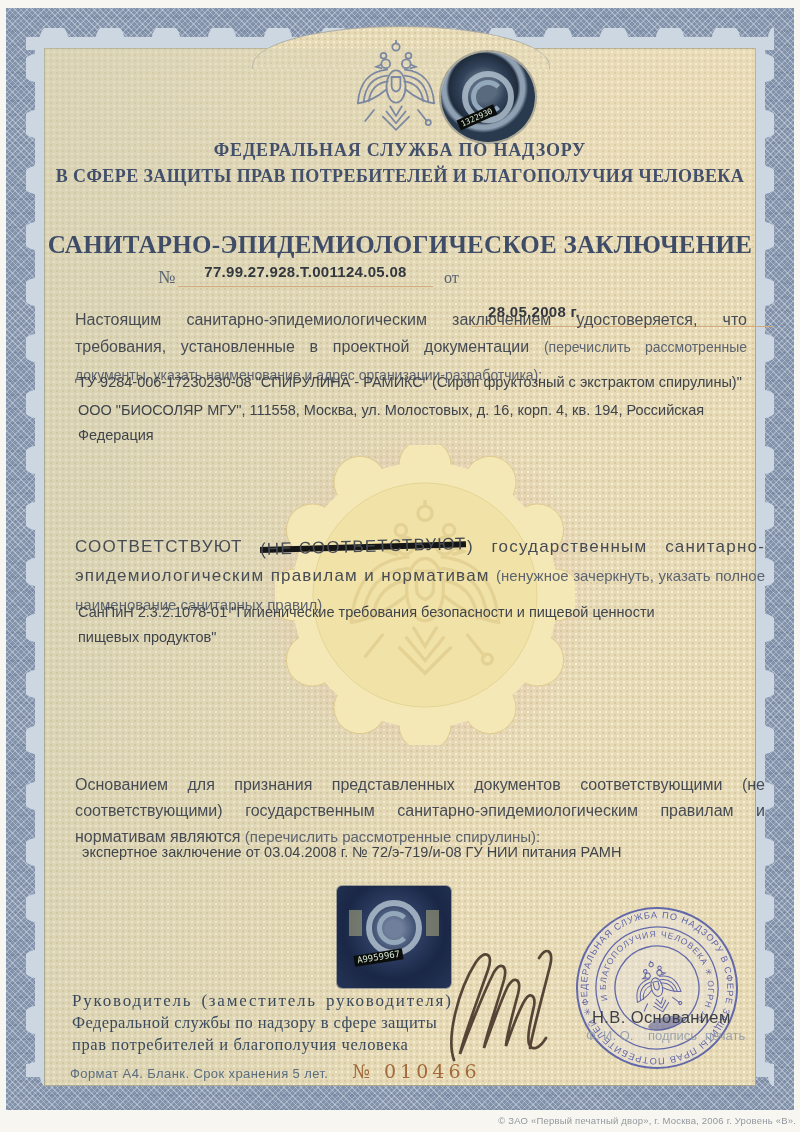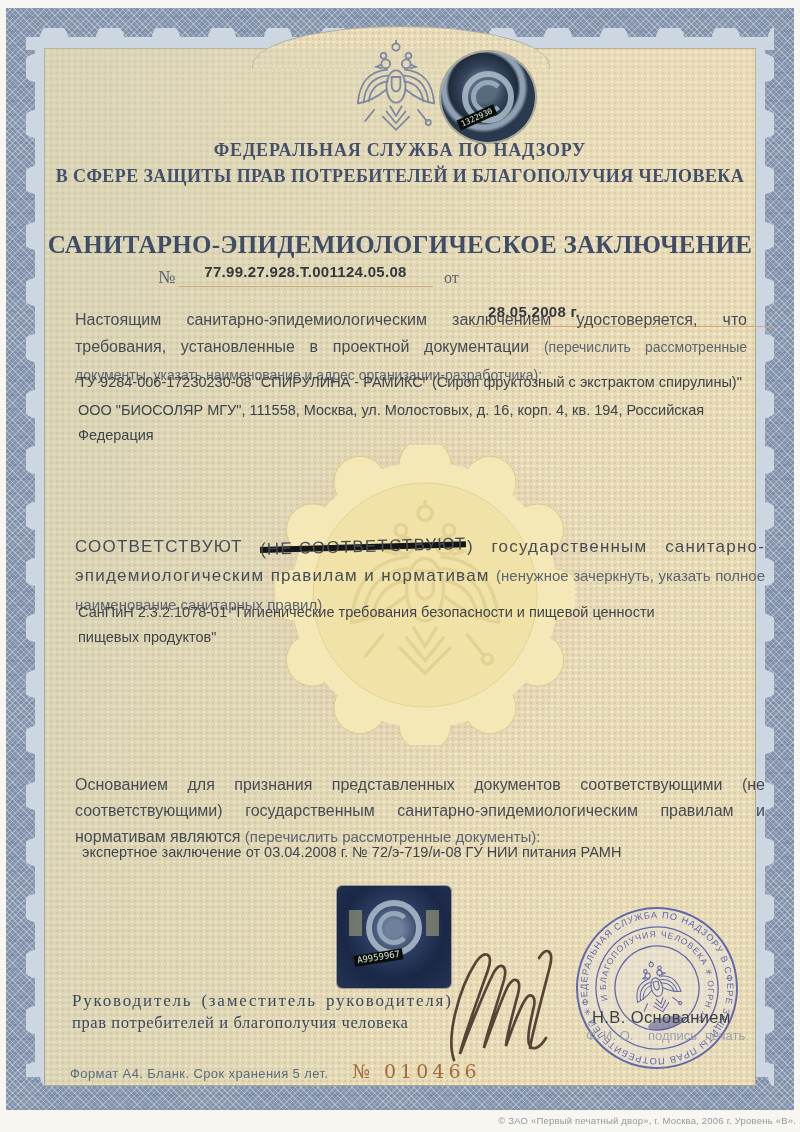--- a/index.html
+++ b/index.html
@@ -196,21 +196,21 @@
 </div>
 <div class="abs val" style="left:78px;top:370px;width:668px">ТУ 9284-006-17230230-08 "СПИРУЛИНА - РАМИКС" (Сироп фруктозный с экстрактом спирулины)"</div>
 <div class="abs val" style="left:78px;top:398px;width:660px">ООО "БИОСОЛЯР МГУ", 111558, Москва, ул. Молостовых, д. 16, корп. 4, кв. 194, Российская Федерация</div>
 
 <div class="abs para" style="left:75px;top:532px;width:690px;line-height:29px">
   <span class="conform-word">СООТВЕТСТВУЮТ </span><span class="strike">(НЕ СООТВЕТСТВУЮТ</span><span class="conform-word">)  государственным  санитарно-эпидемиологическим правилам и нормативам </span><span class="note" style="font-size:15px">(ненужное зачеркнуть, указать полное наименование санитарных правил)</span>
 </div>
 <div class="abs val" style="left:78px;top:600px;width:640px">СанПиН 2.3.2.1078-01 "Гигиенические требования безопасности и пищевой ценности пищевых продуктов"</div>
 
 <div class="abs para" style="left:75px;top:772px;width:690px;line-height:26px">
-  <span>Основанием для признания представленных документов соответствующими (не соответствующими) государственным санитарно-эпидемиологическим правилам и нормативам являются </span><span class="note" style="font-size:15px">(перечислить рассмотренные документы):</span>
+  <span>Основанием для признания представленных документов соответствующими (не соответствующими) государственным санитарно-эпидемиологическим правилам и нормативам являются </span><span class="note" style="font-size:15px">(перечислить рассмотренные спирулины):</span>
 </div>
 <div class="abs val" style="left:82px;top:840px;width:660px">экспертное заключение от 03.04.2008 г. № 72/э-719/и-08 ГУ НИИ питания РАМН</div>
 
 <div class="abs holo-bottom">
   <div class="holo-ring" style="left:29px;top:14px;width:44px;height:44px">
     <div class="inner"></div>
   </div>
   <div class="bracket" style="left:12px;top:24px"></div>
   <div class="bracket" style="right:12px;top:24px"></div>
   <div class="holo-num" style="left:17px;top:66px;transform:rotate(-9deg);font-size:9px">А9959967</div>
@@ -243,20 +243,21 @@
   </g>
 </svg>
 
 <div class="abs sig-name" style="left:592px;top:1008px">Н.В. Основанием</div>
 <div class="abs sig-sub" style="left:586px;top:1028px">Ф. И. О.</div>
 <div class="abs sig-sub" style="left:648px;top:1028px">подпись</div>
 <div class="abs sig-sub" style="left:705px;top:1028px">печать</div>
 
 <div class="abs officer" style="left:72px;top:990px;width:400px">
   <div class="l1">Руководитель  (заместитель  руководителя)</div>
+  <div class="l2">Федеральной службы по надзору в сфере защиты</div>
   <div class="l3">прав потребителей и благополучия человека</div>
 </div>
 
 <div class="abs format-line" style="left:70px;top:1066px">Формат А4. Бланк. Срок хранения 5 лет.</div>
 <div class="abs blankno" style="left:352px;top:1060px">
   <span>№</span>
   <span>010466</span>
 </div>
 
 <div class="abs imprint" style="right:4px;top:1115px">© ЗАО «Первый печатный двор», г. Москва, 2006 г. Уровень «В».</div>

